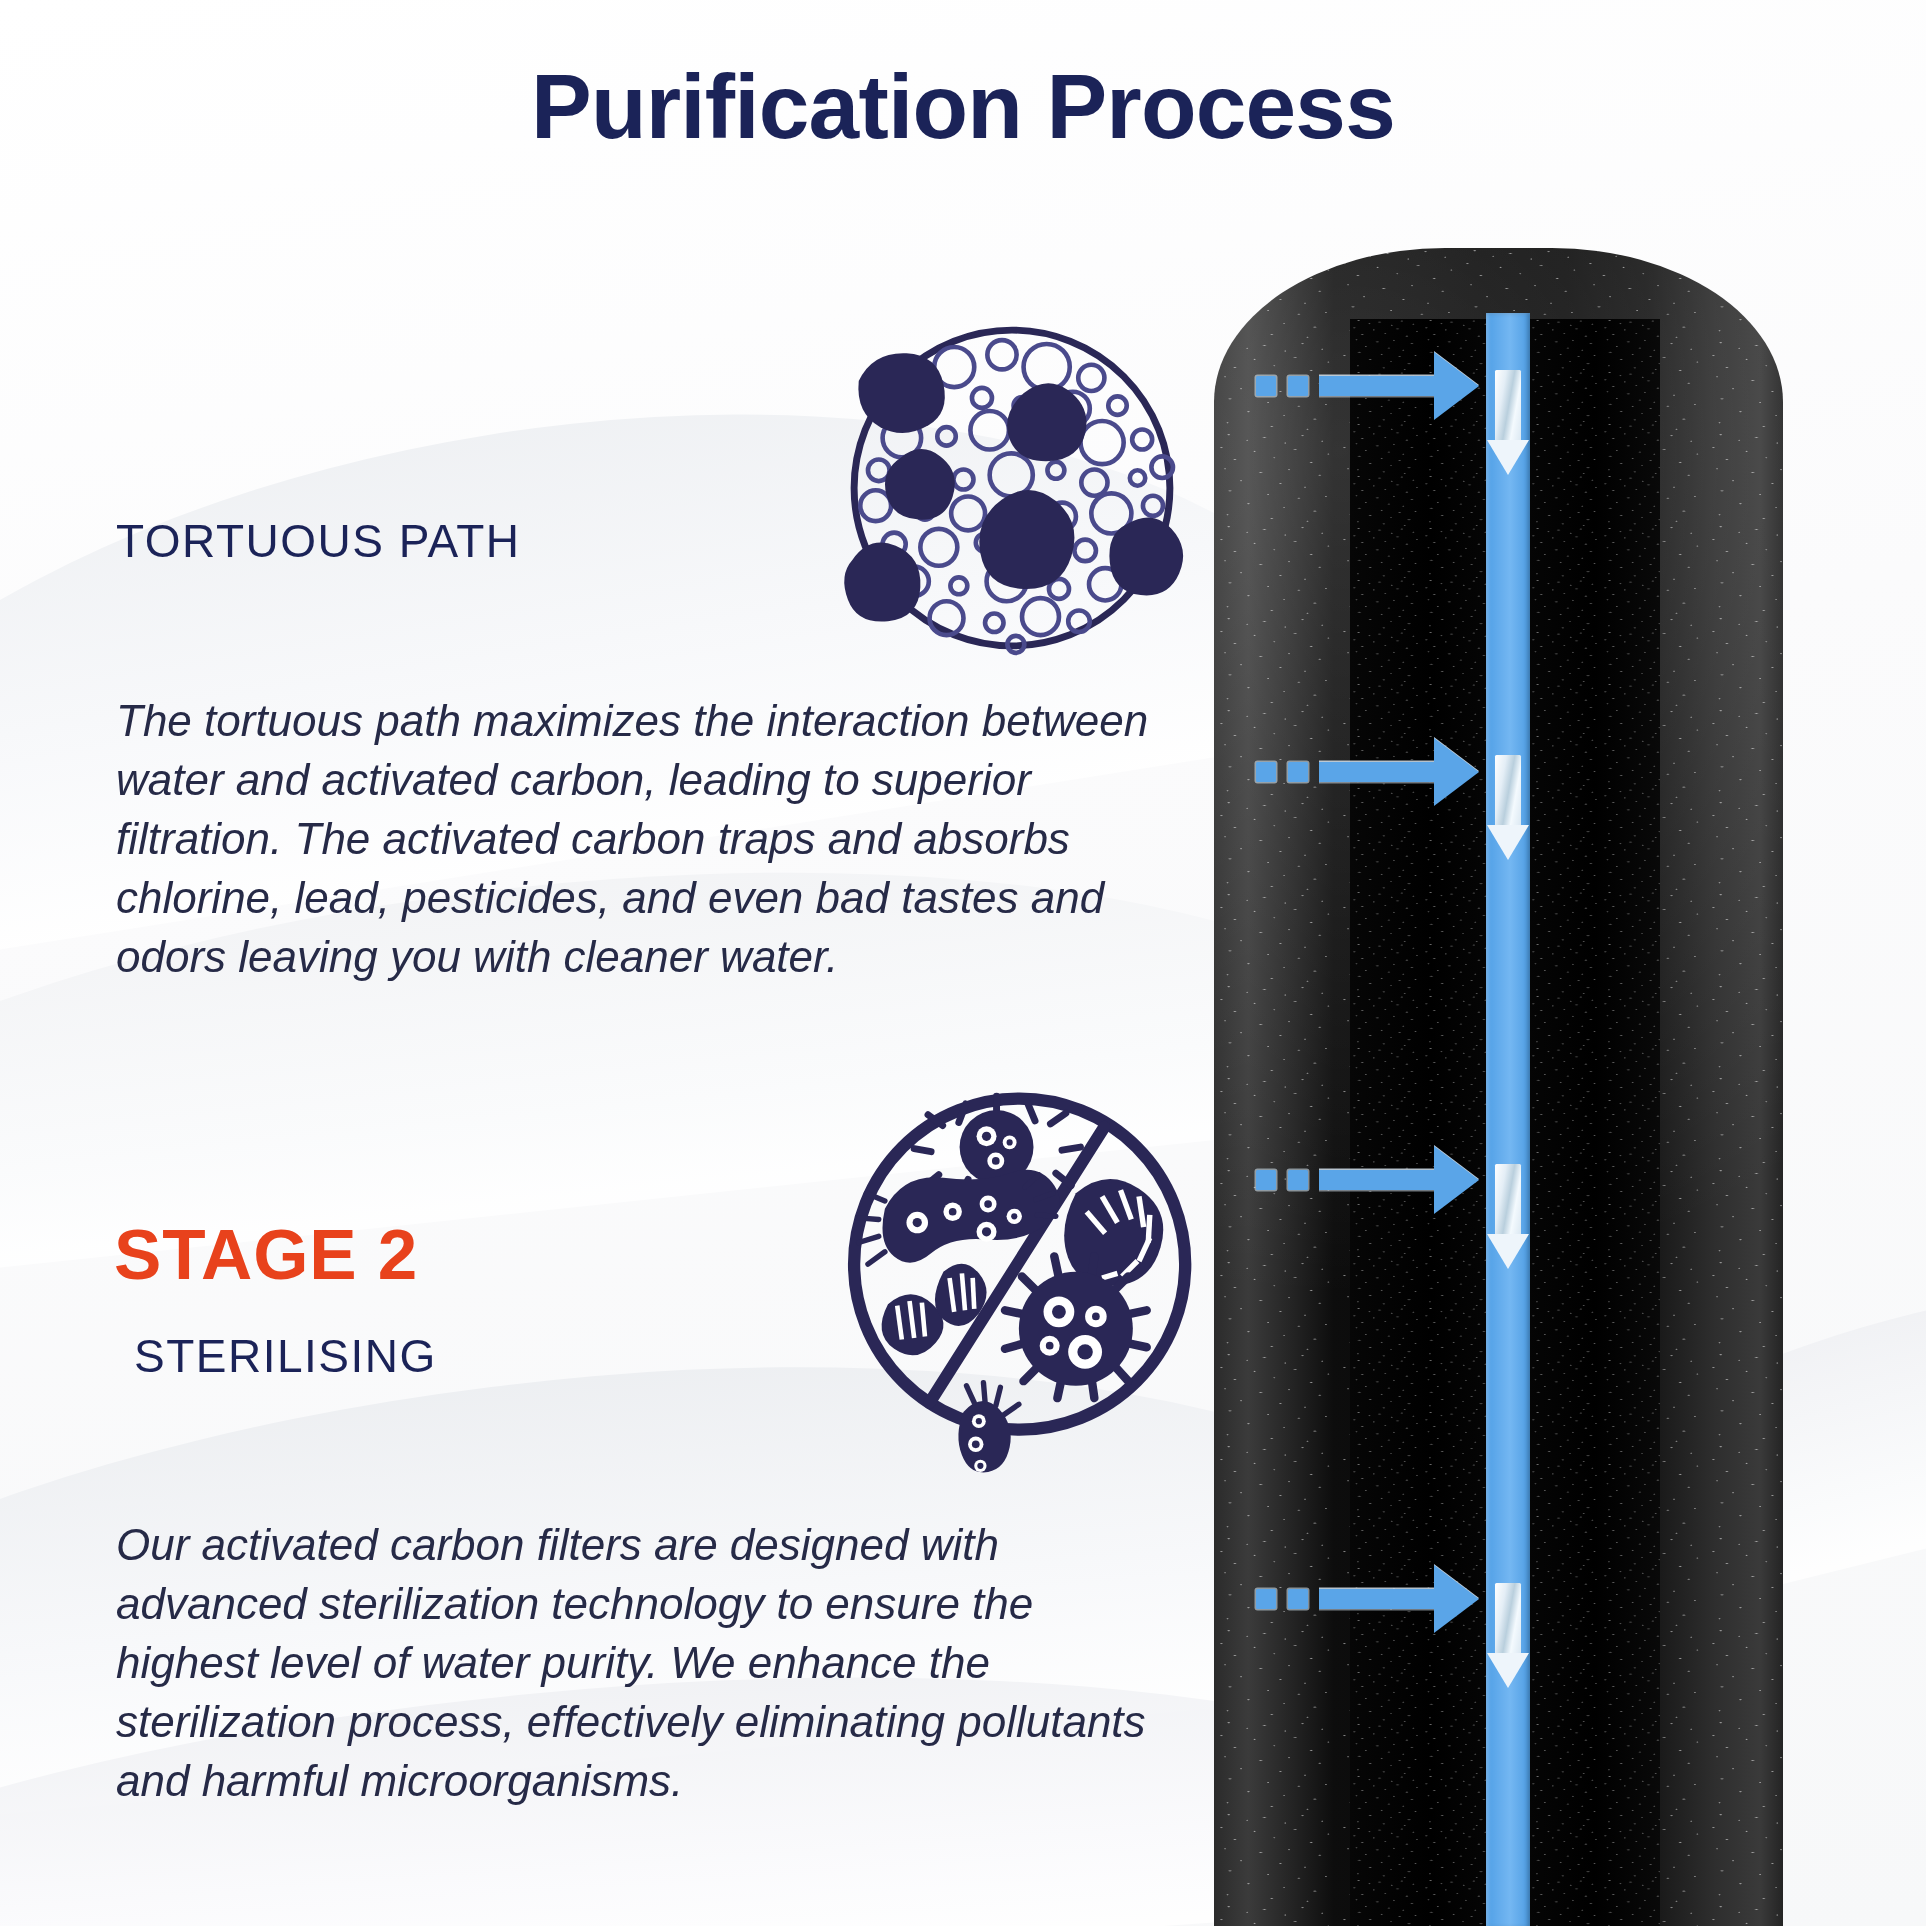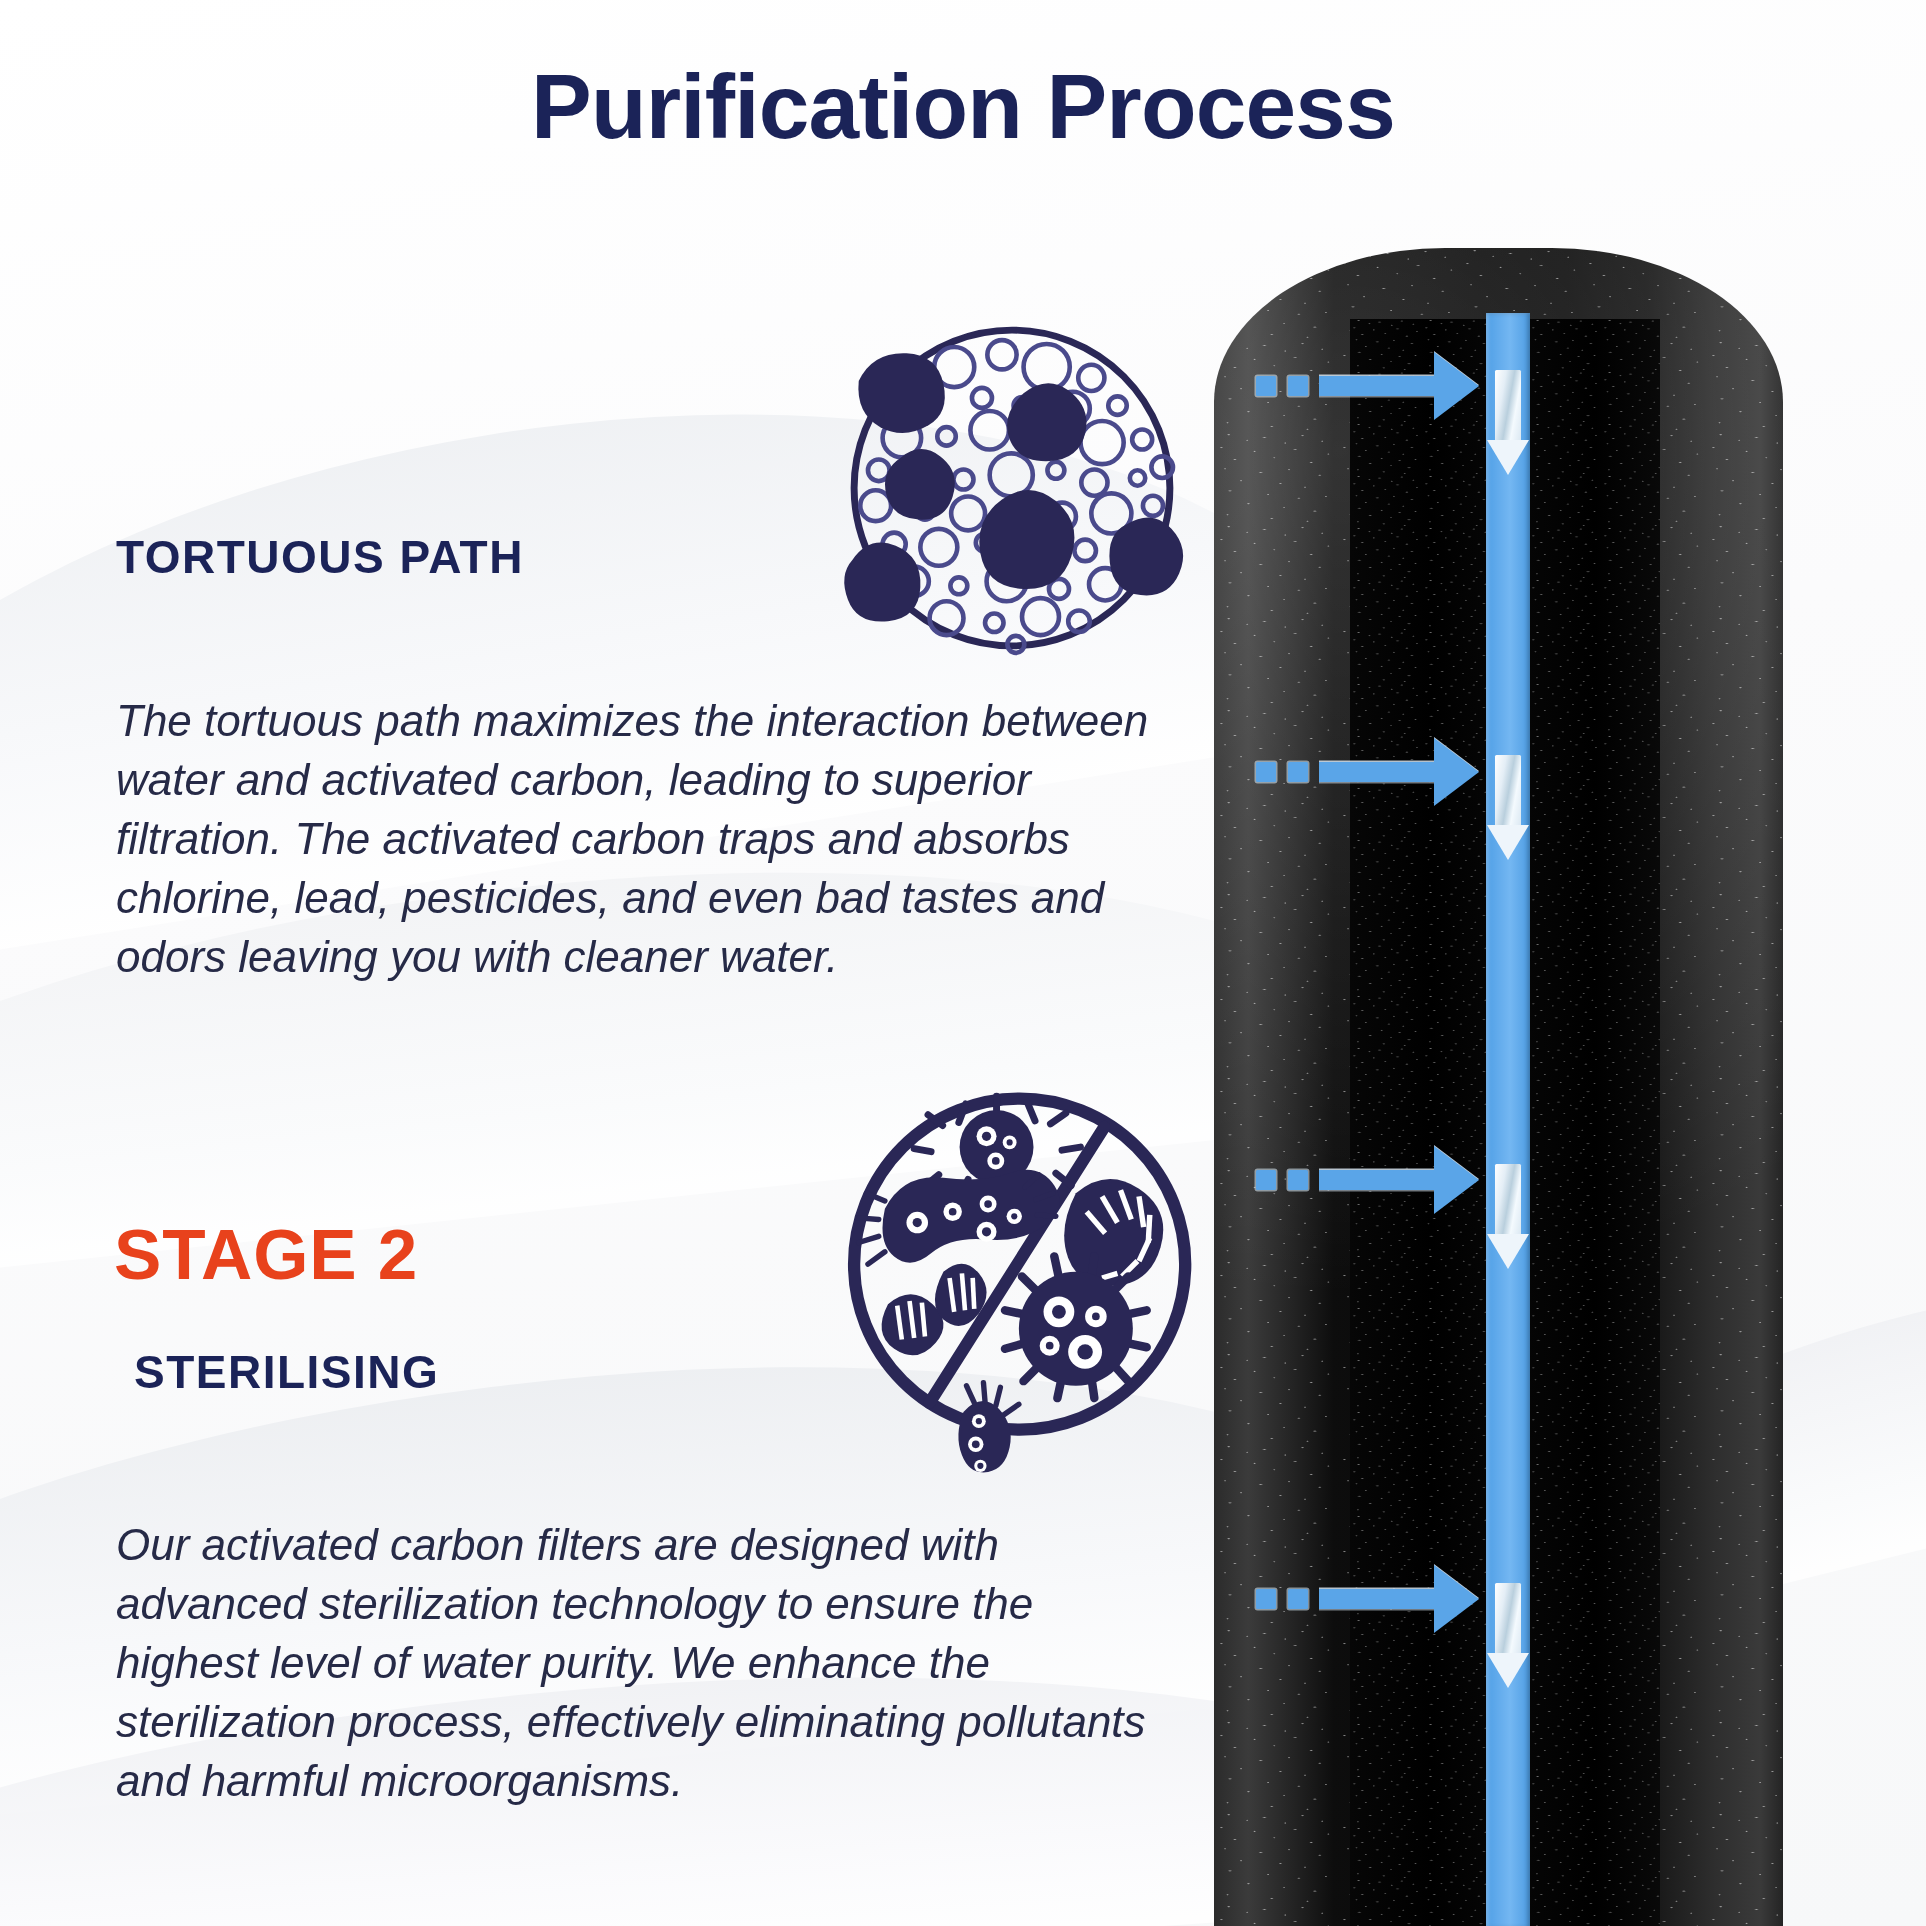--- a/index.html
+++ b/index.html
@@ -83,25 +83,24 @@
     position: absolute;
     font-size: 71px;
     font-weight: 700;
     letter-spacing: 0.8px;
     color: #e8421c;
     line-height: 1;
   }
   .stage-sub {
     position: absolute;
     font-size: 46px;
-    font-weight: 700;
+    font-weight: 400;
     letter-spacing: 1.5px;
     color: #1b2358;
     line-height: 1;
-    margin-top: 16px;
   }
   .body-copy {
     position: absolute;
     width: 1071px;
     font-size: 44px;
     line-height: 1.34;
     color: #262a47;
     font-weight: 400;
     white-space: pre-line;
     font-style: italic;

